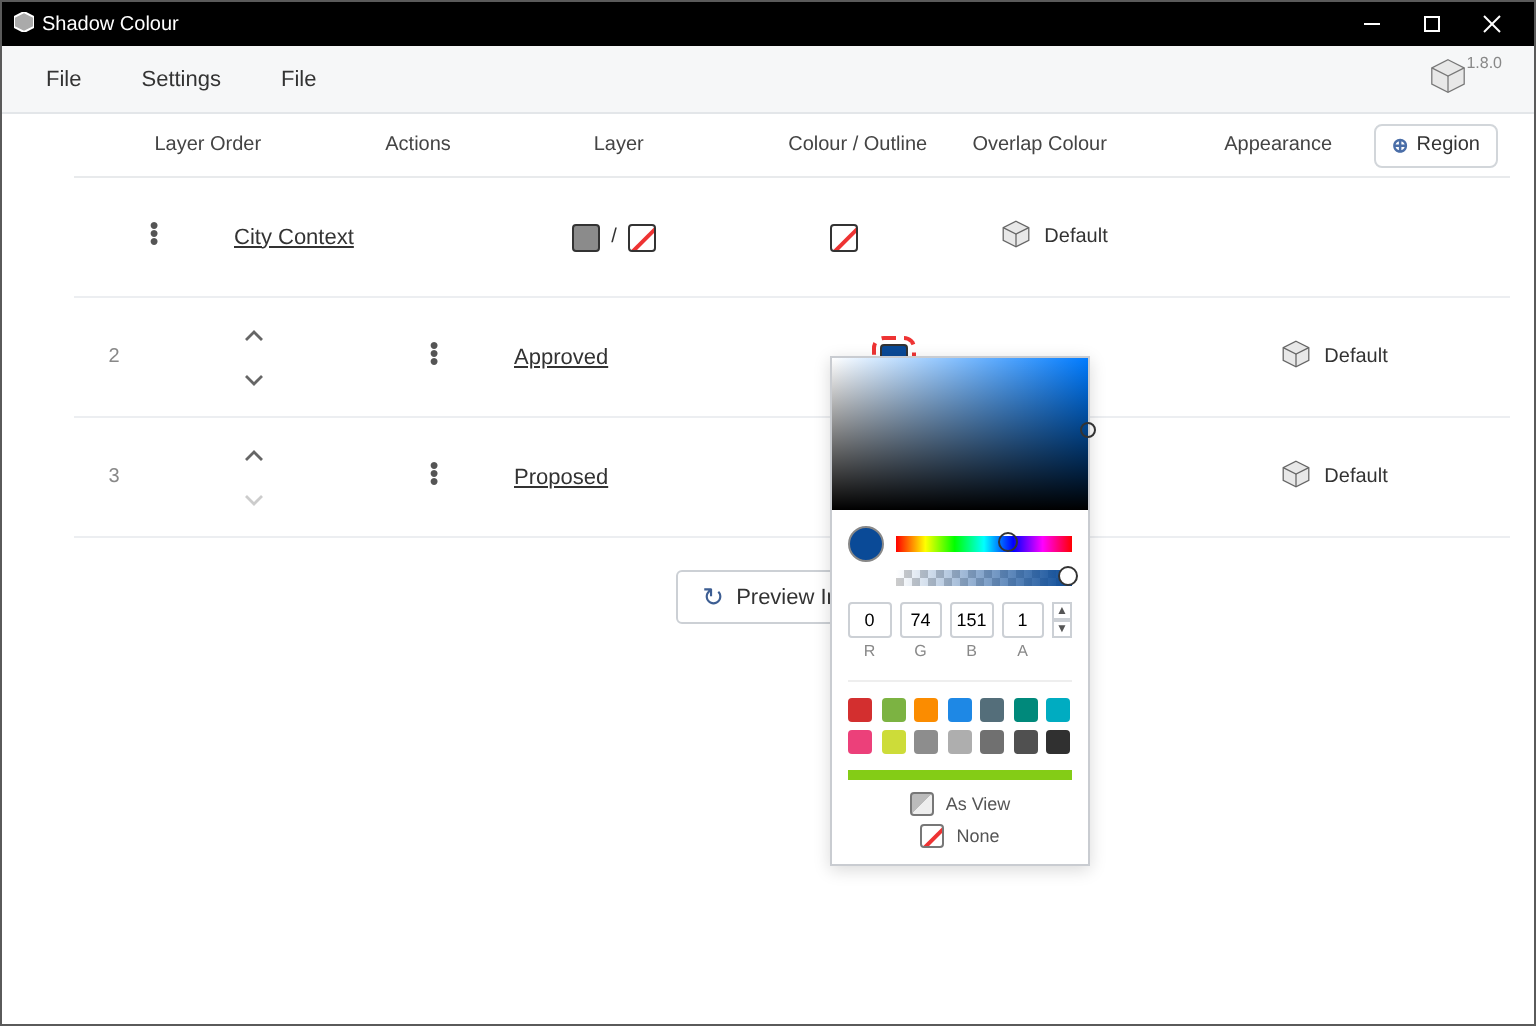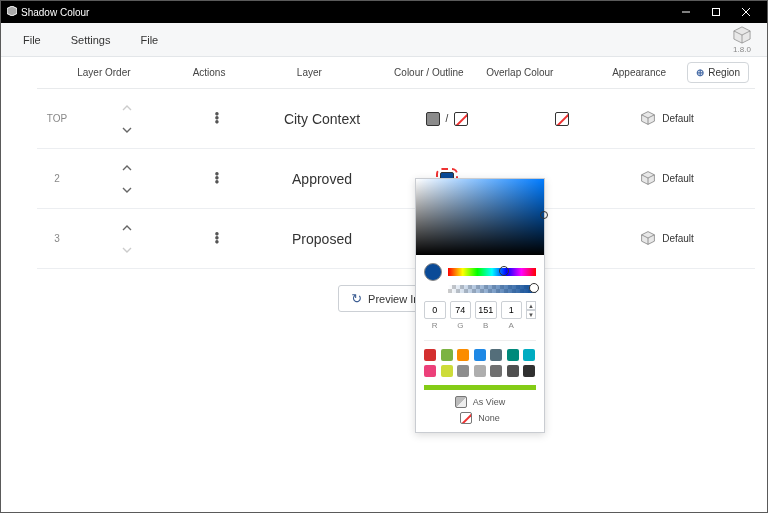--- a/index.html
+++ b/index.html
@@ -6,21 +6,21 @@
 body { width: 768px; height: 513px; background: #fff; overflow: hidden; border: 1px solid #5a5a5a; }
 
 .titlebar { height: 22px; background: #000; color: #fff; display: flex; align-items: center; font-size: 10px; padding: 0 6px; }
 .titlebar .title { flex: 1; display: flex; align-items: center; gap: 4px; }
 .titlebar .winbtns { display: flex; gap: 0; }
 .titlebar .winbtn { width: 30px; height: 22px; display: flex; align-items: center; justify-content: center; cursor: pointer; }
 .titlebar svg { stroke: #fff; fill: none; }
 
 .menubar { height: 34px; background: #f6f7f8; border-bottom: 1px solid #e3e6e9; display: flex; align-items: center; padding: 0 16px; font-size: 11px; color: #333; gap: 18px; position: relative; }
 .menubar .menuitem { cursor: pointer; padding: 4px 6px; }
-.menubar .logo-area { margin-left: auto; display: flex; flex-direction: column; align-items: center; }
+.menubar .logo-area { margin-left: auto; display: flex; flex-direction: row; }
 .menubar .logo-area .cube { font-size: 14px; color: #666; }
 .menubar .logo-area .ver { font-size: 8px; color: #888; margin-top: -2px; }
 
 .content { padding: 0 12px; margin-left: 24px; }
 
 .headerrow { display: flex; align-items: center; height: 32px; font-size: 10px; color: #444; border-bottom: 1px solid #e8eaec; }
 .col-order { width: 140px; text-align: center; }
 .col-actions { width: 80px; text-align: center; }
 .col-name { width: 130px; text-align: center; }
 .col-colour { width: 120px; text-align: center; }
@@ -32,21 +32,21 @@
 
 .row { display: flex; align-items: center; height: 60px; border-bottom: 1px solid #eceef1; font-size: 10px; color: #333; }
 .row .order-cell { width: 140px; display: flex; align-items: center; }
 .row .order-idx { width: 40px; text-align: center; color: #888; font-size: 10px; }
 .row .order-arrows { flex: 1; display: flex; flex-direction: column; align-items: center; gap: 8px; }
 .arrow-btn { width: 20px; height: 14px; display: flex; align-items: center; justify-content: center; cursor: pointer; color: #666; }
 .arrow-btn.disabled { color: #ccc; cursor: default; }
 .row .actions-cell { width: 80px; text-align: center; }
 .kebab { display: inline-block; cursor: pointer; color: #555; letter-spacing: 0; line-height: 4px; }
 .kebab span { display: block; font-size: 8px; line-height: 4px; }
-.row .name-cell { width: 130px; text-align: center; font-size: 14px; }
+.row .name-cell { width: 130px; font-size: 11px; text-decoration: underline; }
 .row .colour-cell { width: 120px; text-align: center; display: flex; align-items: center; justify-content: center; gap: 6px; }
 .row .overlap-cell { width: 110px; text-align: center; display: flex; justify-content: center; }
 .row .appear-cell { width: 100px; text-align: center; display: flex; align-items: center; justify-content: center; gap: 6px; }
 .row .appear-cell .cube3d { color: #777; }
 
 .swatch { width: 14px; height: 14px; border: 1px solid #333; border-radius: 2px; display: inline-block; cursor: pointer; }
 .swatch.none { background: #fff; position: relative; overflow: hidden; }
 .swatch.none::after { content: ""; position: absolute; left: -3px; top: 50%; width: 20px; height: 1.5px; background: #e33; transform: rotate(-45deg); }
 .swatch.selected-outline { outline: 2px dashed #e33; outline-offset: 2px; }
 
@@ -139,35 +139,20 @@
     <div class="col-region">
       <button class="region-btn">
         <span class="plus">⊕</span>
         <span>Region</span>
       </button>
     </div>
   </div>
 
   <div id="rows-container">
       <div class="row">
-        <div class="order-cell">
-          <div class="order-idx">TOP</div>
-          <div class="order-arrows">
-            <div class="arrow-btn disabled">
-              <svg width="10" height="6">
-                <polyline points="1,5 5,1 9,5" fill="none" stroke="currentColor" stroke-width="1.4"></polyline>
-              </svg>
-            </div>
-            <div class="arrow-btn ">
-              <svg width="10" height="6">
-                <polyline points="1,1 5,5 9,1" fill="none" stroke="currentColor" stroke-width="1.4"></polyline>
-              </svg>
-            </div>
-          </div>
-        </div>
         <div class="actions-cell"><span class="kebab"><span>●</span><span>●</span><span>●</span></span></div>
         <div class="name-cell">City Context</div>
         <div class="colour-cell">
           <span class="swatch" style="background:#8b8b8b"></span>
           <span>/</span>
           <span class="swatch none"></span>
         </div>
         <div class="overlap-cell">
           <span class="swatch none"></span>
         </div>

